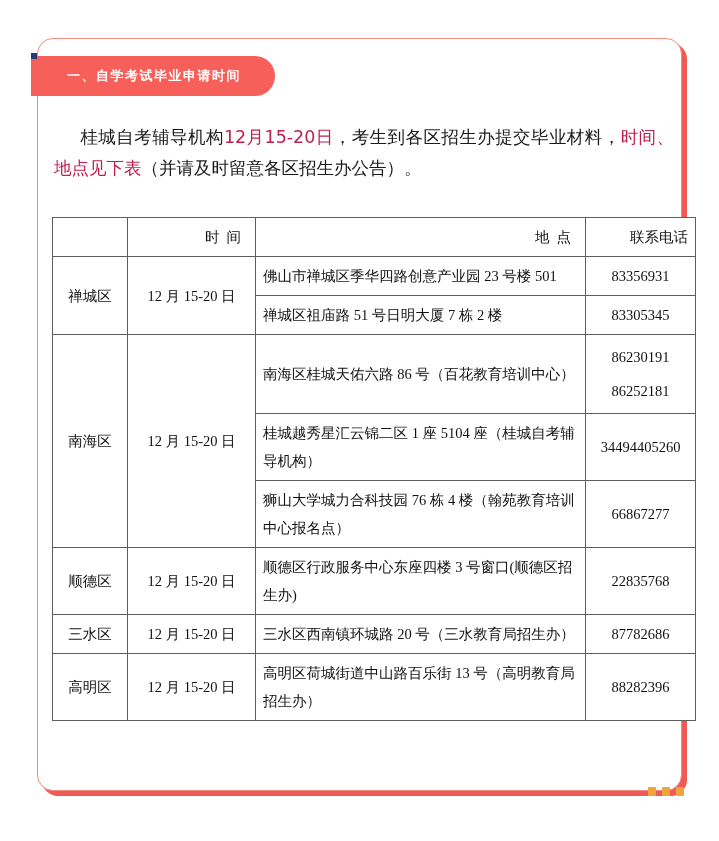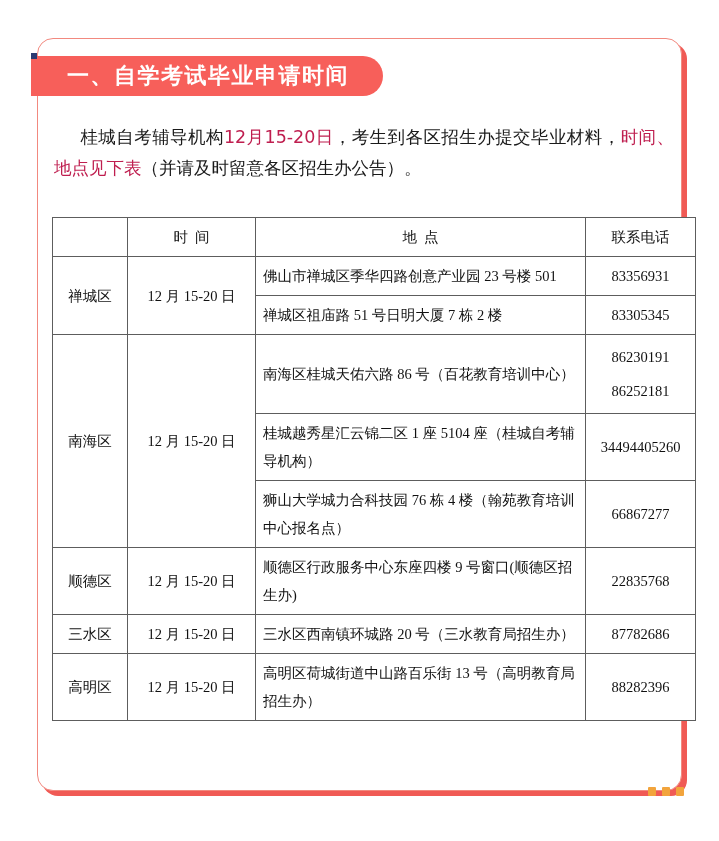--- a/index.html
+++ b/index.html
@@ -38,21 +38,21 @@
     height: 40px;
     padding: 0 34px 0 36px;
     background: #f75f5a;
     border-radius: 0 22px 22px 0;
     display: flex;
     align-items: center;
     z-index: 3;
   }
   #title-pill .pill-text {
     color: #ffffff;
-    font-size: 22px;
+    font-size: 13px;
     font-weight: bold;
     letter-spacing: 1.5px;
     font-family: "DejaVu Sans", "Liberation Sans", sans-serif;
     white-space: nowrap;
   }
   #pill-corner-mark {
     position: absolute;
     left: 31px;
     top: 53px;
     width: 6px;
@@ -99,21 +99,21 @@
     padding: 5px 7px;
     vertical-align: middle;
     font-family: "Liberation Serif", "DejaVu Serif", serif;
   }
   .col-district { width: 75px;  text-align: center; }
   .col-time     { width: 128px; text-align: center; white-space: nowrap; }
   .col-place    { width: 330px; text-align: left; }
   .col-phone    { width: 110px; text-align: center; }
 
   #schedule-table tr.head td {
-    text-align: center;
+    text-align: right;
     height: 38px;
     padding: 0 7px;
   }
   .sp { letter-spacing: 7px; padding-left: 7px; }
 
   .cell-district, .cell-time {
     font-size: 15px;
   }
   .cell-phone {
     font-family: "Liberation Sans", "DejaVu Sans", sans-serif;
@@ -192,21 +192,21 @@
         <td class="col-place">桂城越秀星汇云锦二区 1 座 5104 座（桂城自考辅导机构）</td>
         <td class="col-phone cell-phone">34494405260</td>
       </tr>
       <tr>
         <td class="col-place">狮山大学城力合科技园 76 栋 4 楼（翰苑教育培训中心报名点）</td>
         <td class="col-phone cell-phone">66867277</td>
       </tr>
       <tr>
         <td class="col-district cell-district" rowspan="1">顺德区</td>
         <td class="col-time cell-time" rowspan="1">12 月 15-20 日</td>
-        <td class="col-place">顺德区行政服务中心东座四楼 9 号窗口(顺德区招生办)</td>
+        <td class="col-place">顺德区行政服务中心东座四楼 3 号窗口(顺德区招生办)</td>
         <td class="col-phone cell-phone">22835768</td>
       </tr>
       <tr>
         <td class="col-district cell-district" rowspan="1">三水区</td>
         <td class="col-time cell-time" rowspan="1">12 月 15-20 日</td>
         <td class="col-place">三水区西南镇环城路 20 号（三水教育局招生办）</td>
         <td class="col-phone cell-phone">87782686</td>
       </tr>
       <tr>
         <td class="col-district cell-district" rowspan="1">高明区</td>

